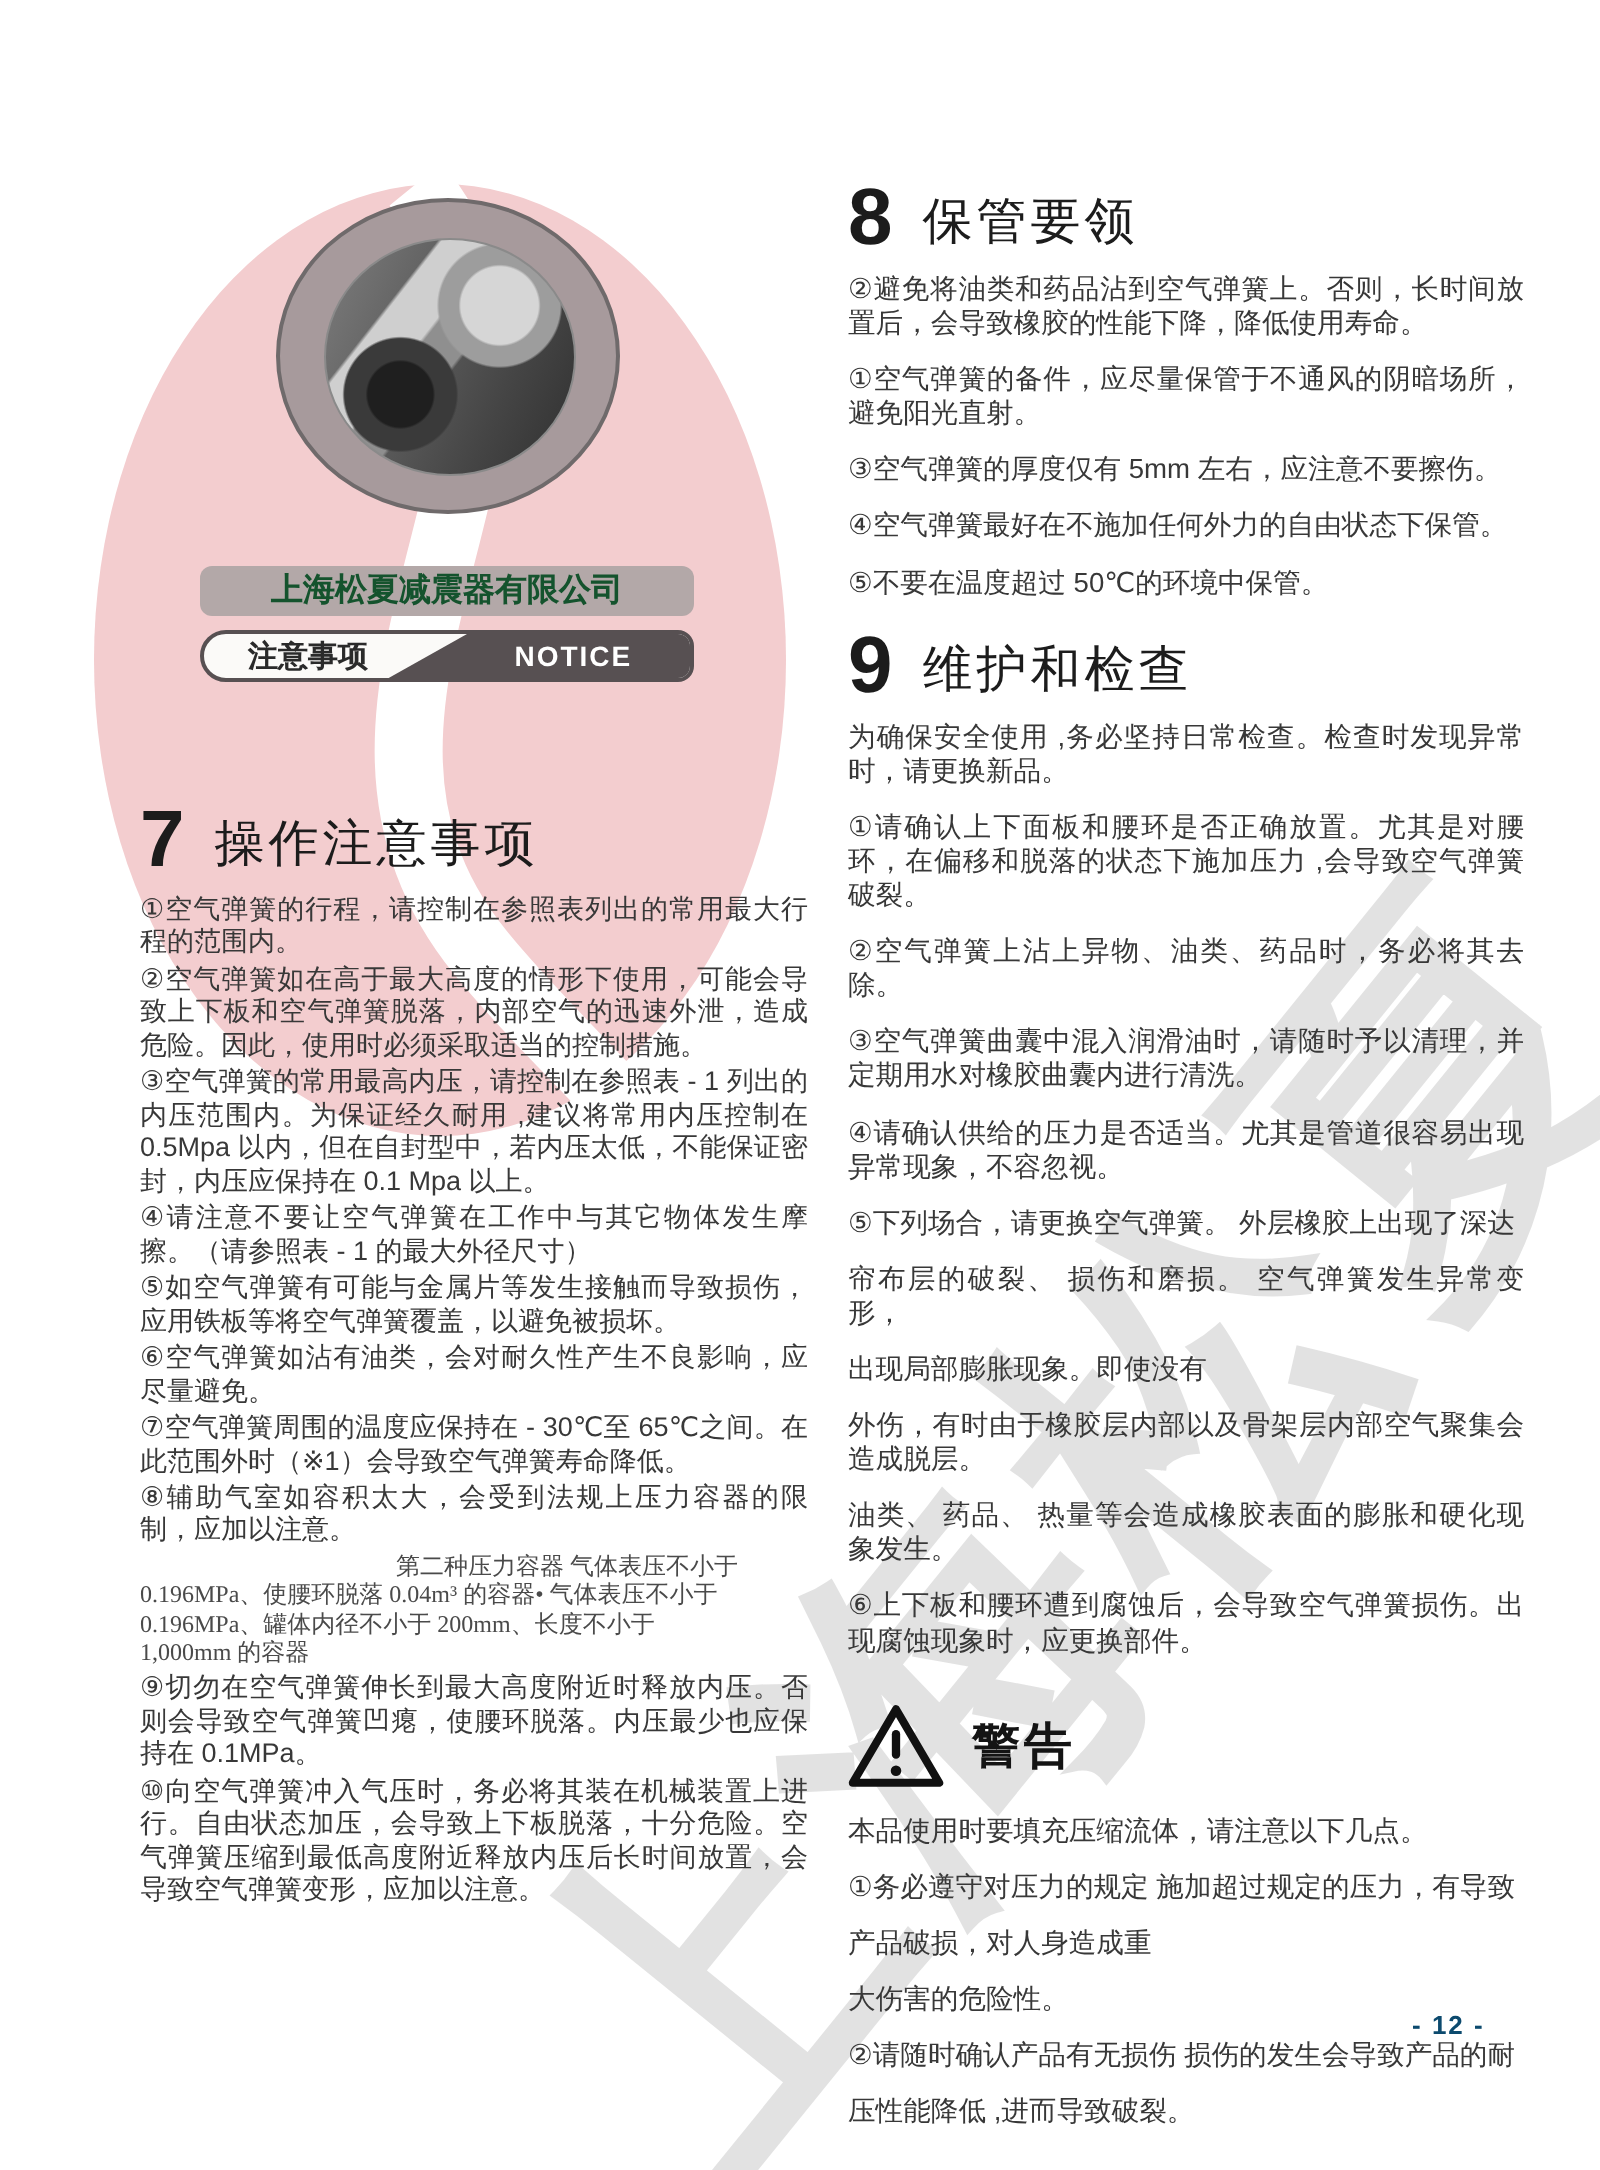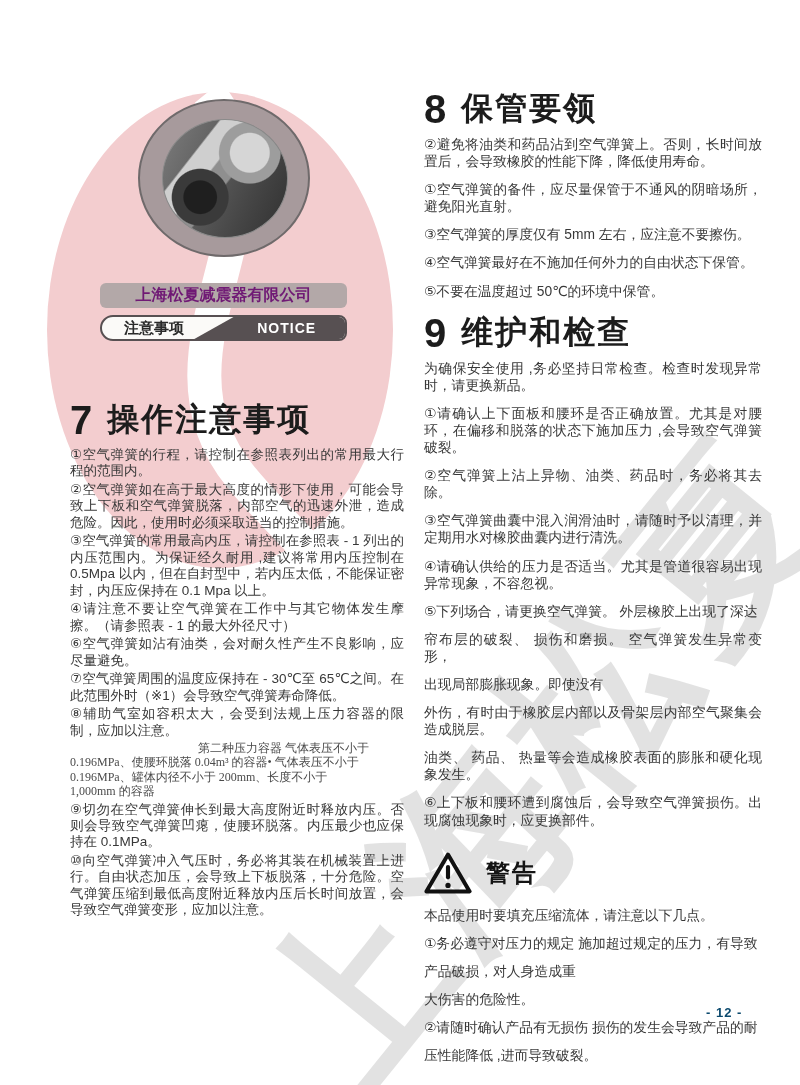--- a/index.html
+++ b/index.html
@@ -24,21 +24,21 @@
     border:1px solid #8a8a8a;overflow:hidden;
     background:
       radial-gradient(circle at 70% 28%, #d6d6d6 0 16%, #9d9d9d 17% 25%, rgba(0,0,0,0) 26%),
       radial-gradient(circle at 30% 66%, #1f1f1f 0 14%, #3a3a3a 15% 24%, rgba(0,0,0,0) 25%),
       linear-gradient(128deg, rgba(0,0,0,0) 26%, #cfcfcf 27% 40%, #8f8f8f 41% 52%, rgba(0,0,0,0) 53%),
       linear-gradient(115deg, #7d7d7d 0%, #5c5c5c 40%, #454545 70%, #303030 100%);
   }
   .bars{position:absolute;left:100px;top:283px;width:247px;z-index:2;}
   .bar1{
     height:25px;background:#b3a8a8;border-radius:6px;display:flex;align-items:center;justify-content:center;
-    font-size:16px;font-weight:700;color:#701a75;margin-bottom:7px;
+    font-size:16px;font-weight:700;color:#14532d;margin-bottom:7px;
   }
   .bar2{
     height:22px;background:#575052;border-radius:6px;display:flex;align-items:center;justify-content:center;
     font-size:13px;font-weight:700;color:#f5f2f2;margin-bottom:9px;
   }
   .bar3{
     position:relative;height:26px;background:#fbfaf8;border:2px solid #575052;
     border-radius:13px 8px 8px 13px;box-sizing:border-box;overflow:hidden;
   }
   .bar3-dark{
@@ -46,21 +46,21 @@
     clip-path:polygon(26% 0, 100% 0, 100% 100%, 0 100%);
     display:flex;align-items:center;justify-content:center;padding-left:14%;box-sizing:border-box;
   }
   .bar3-cn{position:absolute;left:22px;top:0;height:100%;display:flex;align-items:center;
     font-size:15px;font-weight:700;color:#2a2a2a;}
   .bar3-en{font-size:14px;font-weight:700;color:#ffffff;letter-spacing:1px;}
   .col-left{position:absolute;left:70px;top:403px;width:334px;z-index:1;}
   .col-right{position:absolute;left:424px;top:92px;width:338px;z-index:1;}
   .sec-head{display:flex;align-items:flex-end;gap:15px;margin:0 0 10px 0;color:#1c1c1c;}
   .sec-num{font-size:40px;font-weight:700;line-height:0.85;}
-  .sec-title{font-size:32px;font-weight:700;line-height:1;padding-bottom:2px;letter-spacing:2px;}
+  .sec-title{font-size:25px;font-weight:400;line-height:1;padding-bottom:2px;letter-spacing:2px;}
   .col-left p{margin:0 0 2px 0;font-size:13.5px;line-height:1.22;text-align:justify;}
   .col-right p{margin:0 0 11px 0;font-size:13.8px;line-height:1.24;text-align:justify;}
   .note{font-family:"Liberation Serif","DejaVu Serif",serif;color:#4a4a4a;font-size:12px;line-height:1.2;margin:2px 0 3px 0;}
   .note div{margin:0;}
   .note .n1{padding-left:128px;}
   .sec9{margin-top:16px;}
   .warn-head{display:flex;align-items:center;gap:14px;margin:22px 0 12px 0;}
   .warn-title{font-size:24px;font-weight:700;color:#141414;letter-spacing:2px;}
   .warn-icon{width:48px;height:44px;flex:0 0 auto;}
   .page-num{position:absolute;left:706px;top:1005px;font-size:13px;font-weight:700;color:#0c4a6e;letter-spacing:1px;z-index:1;}
@@ -94,20 +94,21 @@
 
   <div class="col-left">
     <div class="sec-head">
       <span class="sec-num">7</span>
       <span class="sec-title">操作注意事项</span>
     </div>
     <p>①空气弹簧的行程，请控制在参照表列出的常用最大行程的范围内。</p>
     <p>②空气弹簧如在高于最大高度的情形下使用，可能会导致上下板和空气弹簧脱落，内部空气的迅速外泄，造成危险。因此，使用时必须采取适当的控制措施。</p>
     <p>③空气弹簧的常用最高内压，请控制在参照表 - 1 列出的内压范围内。为保证经久耐用 ,建议将常用内压控制在 0.5Mpa 以内，但在自封型中，若内压太低，不能保证密封，内压应保持在 0.1 Mpa 以上。</p>
     <p>④请注意不要让空气弹簧在工作中与其它物体发生摩擦。（请参照表 - 1 的最大外径尺寸）</p>
+    <p>⑤如空气弹簧有可能与金属片等发生接触而导致损伤，应用铁板等将空气弹簧覆盖，以避免被损坏。</p>
     <p>⑥空气弹簧如沾有油类，会对耐久性产生不良影响，应尽量避免。</p>
     <p>⑦空气弹簧周围的温度应保持在 - 30℃至 65℃之间。在此范围外时（※1）会导致空气弹簧寿命降低。</p>
     <p>⑧辅助气室如容积太大，会受到法规上压力容器的限制，应加以注意。</p>
     <div class="note">
       <div class="n1">第二种压力容器 气体表压不小于</div>
       <div>0.196MPa、使腰环脱落 0.04m³ 的容器• 气体表压不小于</div>
       <div>0.196MPa、罐体内径不小于 200mm、长度不小于</div>
       <div>1,000mm 的容器</div>
     </div>
     <p>⑨切勿在空气弹簧伸长到最大高度附近时释放内压。否则会导致空气弹簧凹瘪，使腰环脱落。内压最少也应保持在 0.1MPa。</p>

